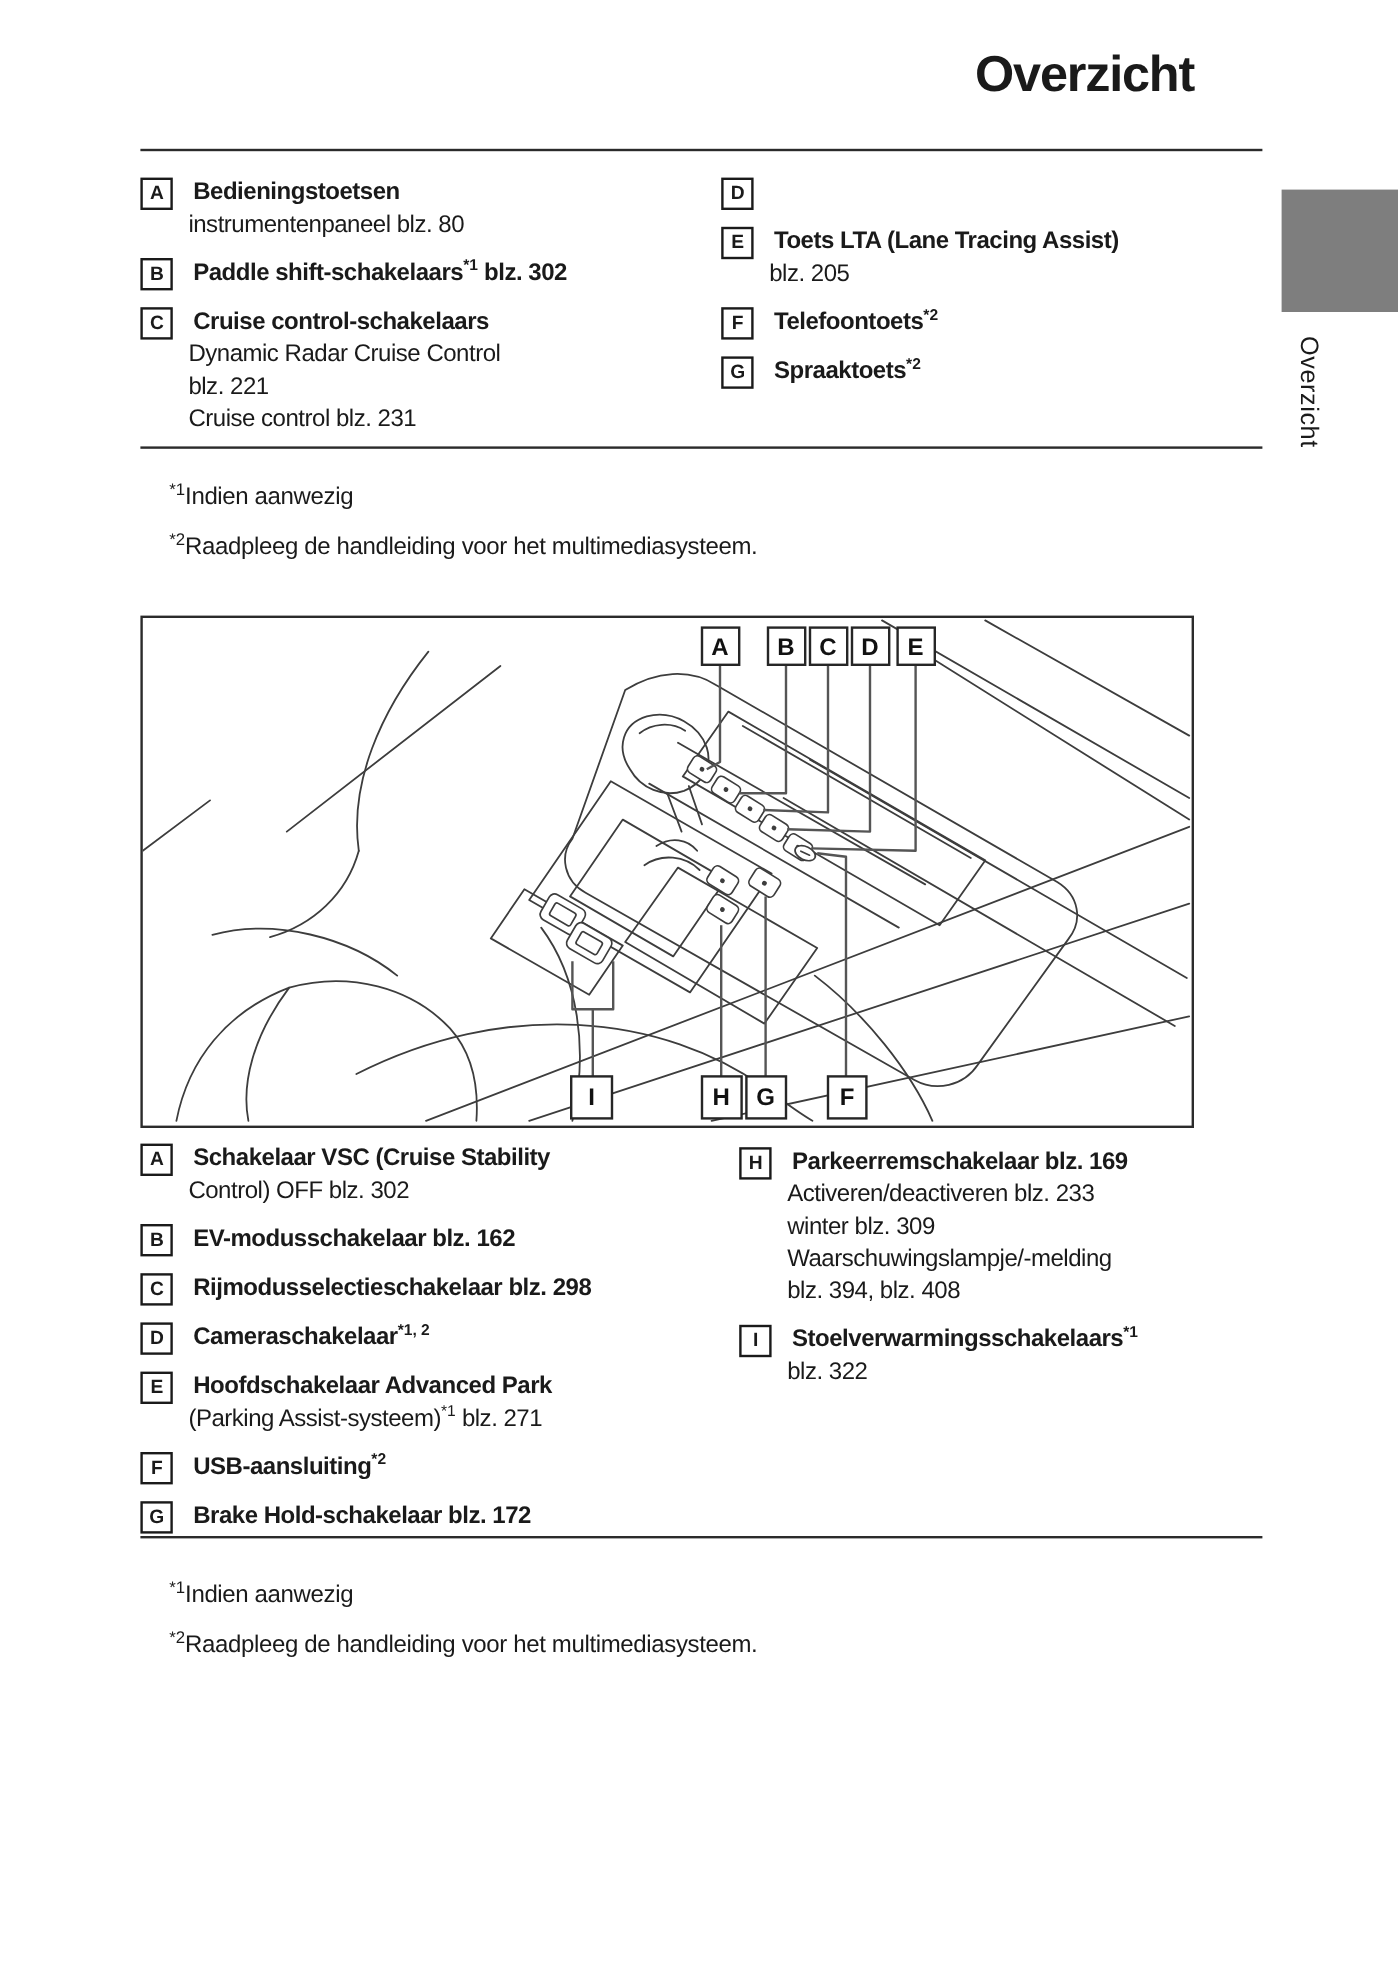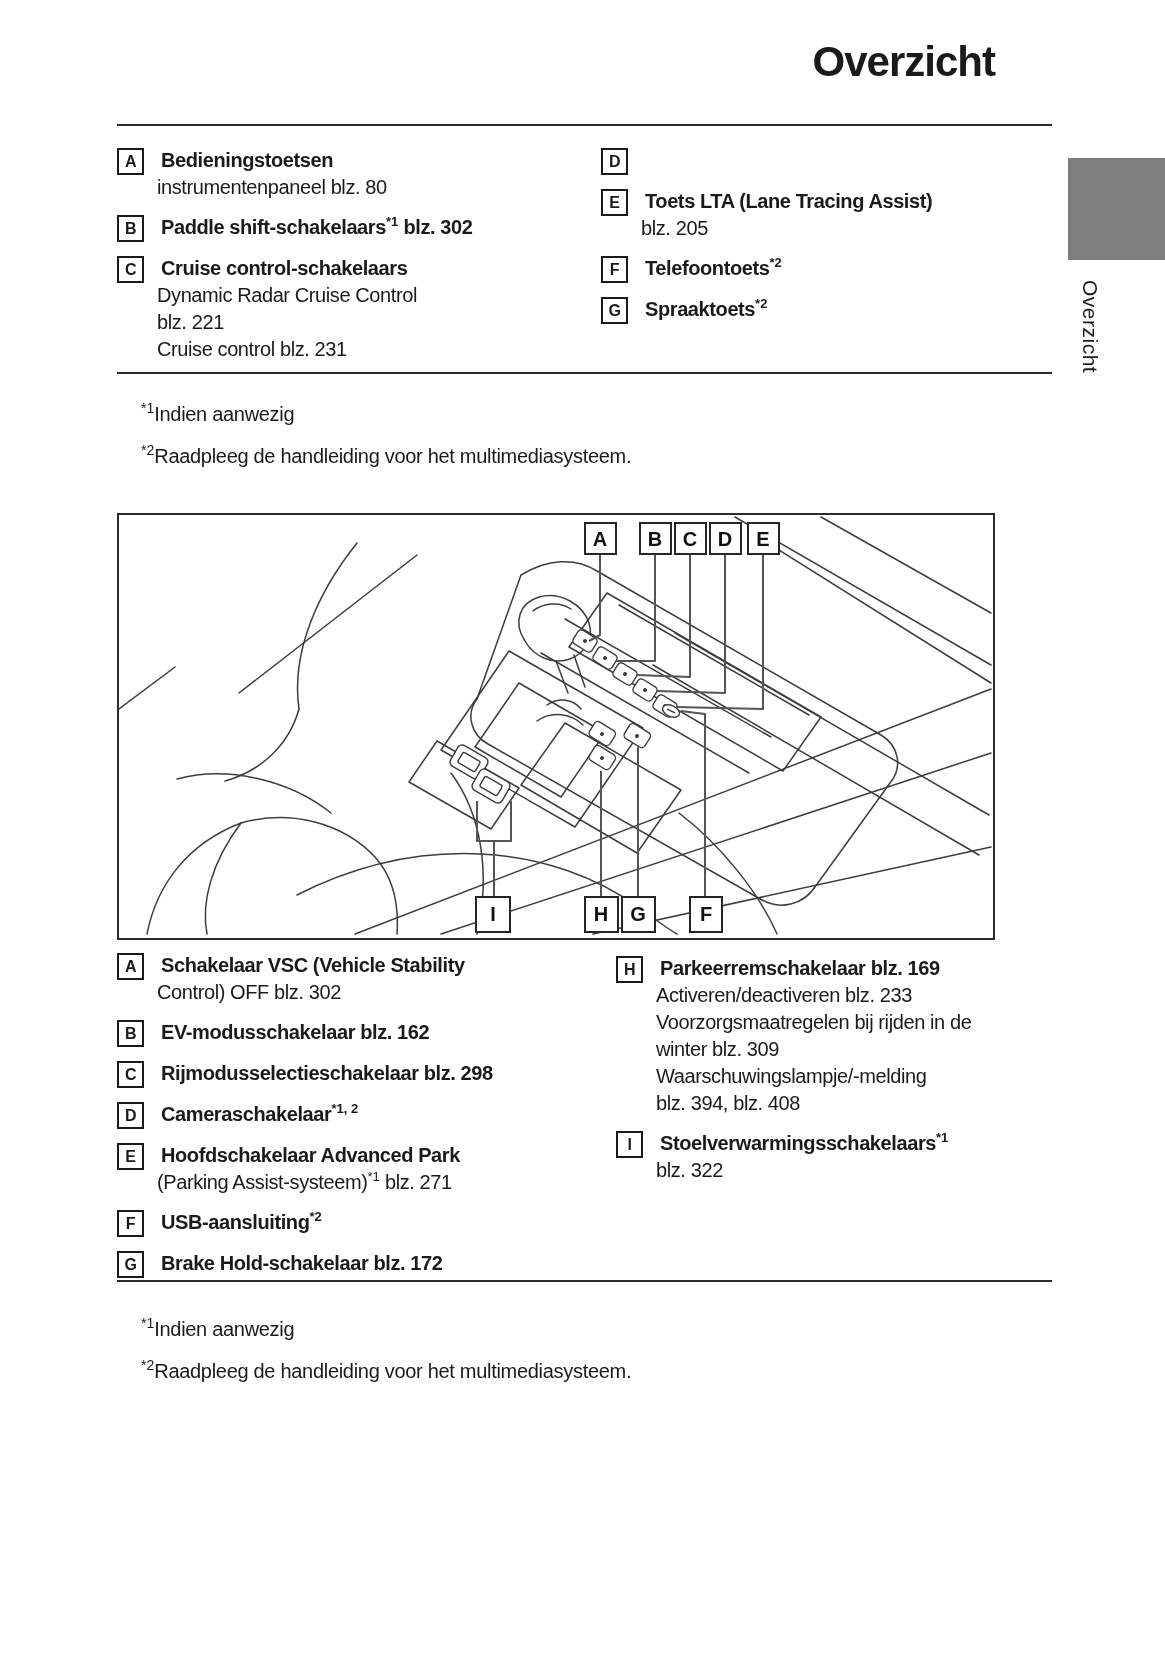--- a/index.html
+++ b/index.html
@@ -264,21 +264,21 @@
             <text x="587" y="406">F</text>
           </g>
       </g>
     </svg>
   </div>
 
   <div class="legend" id="legend-bottom-left">
       <div class="item">
         <span class="keybox">A</span>
         <div class="txt">
-          <div class="ln">Schakelaar VSC (Vehicle Stability</div>
+          <div class="ln">Schakelaar VSC (Cruise Stability</div>
           <div class="ln">Control) OFF blz. 302</div>
         </div>
       </div>
       <div class="item">
         <span class="keybox">B</span>
         <div class="txt">
           <div class="ln">EV-modusschakelaar blz. 162</div>
         </div>
       </div>
       <div class="item">
@@ -312,21 +312,20 @@
           <div class="ln">Brake Hold-schakelaar blz. 172</div>
         </div>
       </div>
     </div>
   <div class="legend" id="legend-bottom-right">
       <div class="item">
         <span class="keybox">H</span>
         <div class="txt">
           <div class="ln">Parkeerremschakelaar blz. 169</div>
           <div class="ln">Activeren/deactiveren blz. 233</div>
-          <div class="ln">Voorzorgsmaatregelen bij rijden in de</div>
           <div class="ln">winter blz. 309</div>
           <div class="ln">Waarschuwingslampje/-melding</div>
           <div class="ln">blz. 394, blz. 408</div>
         </div>
       </div>
       <div class="item">
         <span class="keybox">I</span>
         <div class="txt">
           <div class="ln">Stoelverwarmingsschakelaars<sup>*1</sup></div>
           <div class="ln">blz. 322</div>

